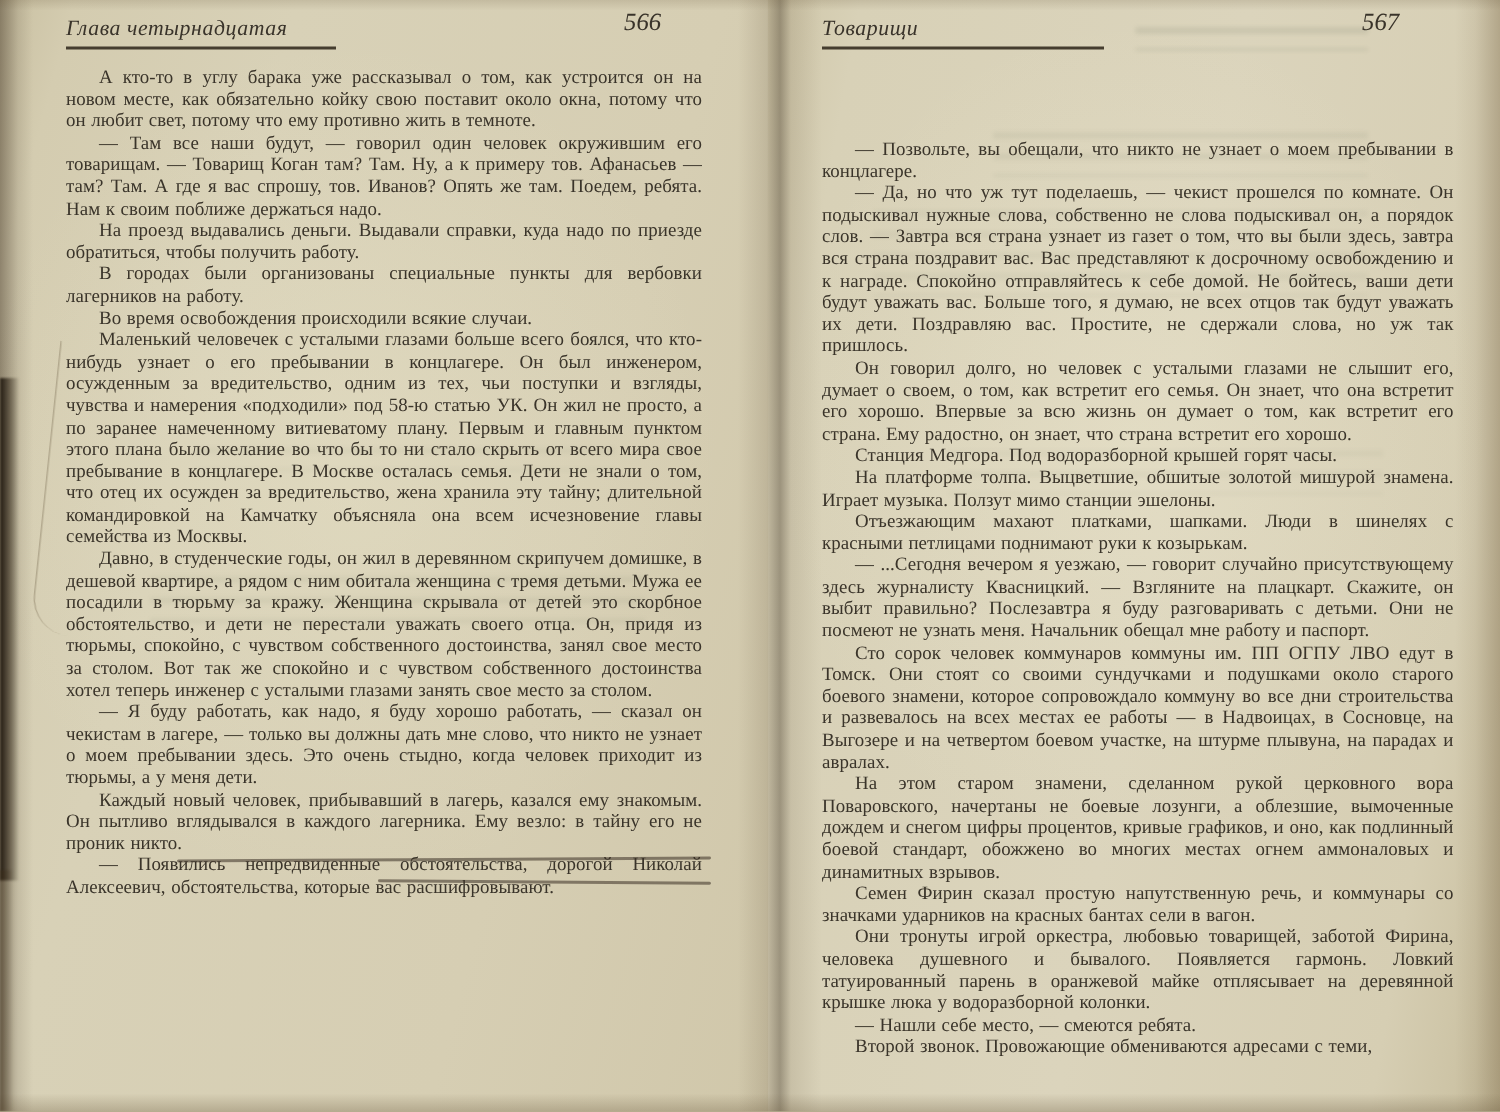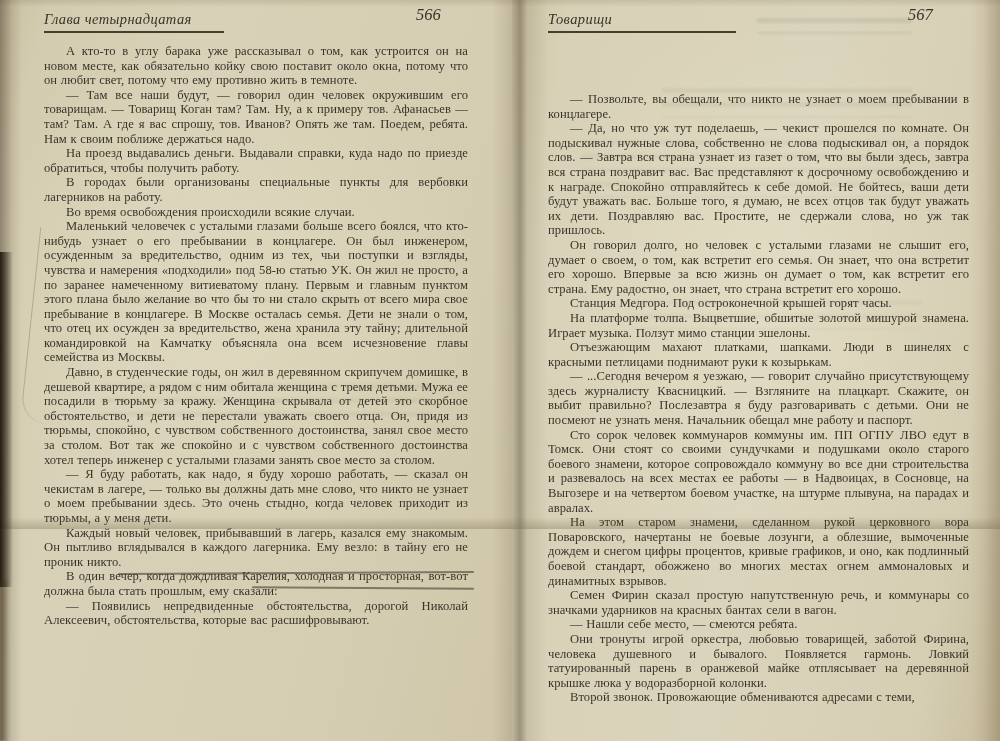--- a/index.html
+++ b/index.html
@@ -1,21 +1,21 @@
 <!DOCTYPE html>
 <html><head>
 <meta charset="utf-8">
 <style>
   html, body { margin:0; padding:0; }
   body {
     width:1000px; height:741px; overflow:hidden;
     background:#b4aa8c;
     font-family:"Liberation Serif", serif;
   }
-  .spread { position:relative; width:1000px; height:529px; }
+  .spread { position:relative; width:1000px; height:741px; }
 
   .page {
     position:absolute; top:0; height:741px; color:#3a342a;
   }
   .page-left {
     left:0; width:512px;
     background:
       radial-gradient(ellipse 70% 55% at 45% 42%, rgba(236,231,205,0.35), rgba(0,0,0,0) 70%),
       linear-gradient(105deg, #c9c0a2 0%, #d4ccb0 7%, #d8d1b7 28%, #d6ceb3 68%, #d0c7aa 100%);
   }
@@ -135,21 +135,20 @@
     <div class="body-text bt-left">
       <p class="para">А кто-то в углу барака уже рассказывал о том, как устроится он на новом месте, как обязательно койку свою поставит около окна, потому что он любит свет, потому что ему противно жить в темноте.</p>
       <p class="para">— Там все наши будут, — говорил один человек окружившим его товарищам. — Товарищ Коган там? Там. Ну, а к примеру тов. Афанасьев — там? Там. А где я вас спрошу, тов. Иванов? Опять же там. Поедем, ребята. Нам к своим поближе держаться надо.</p>
       <p class="para">На проезд выдавались деньги. Выдавали справки, куда надо по приезде обратиться, чтобы получить работу.</p>
       <p class="para">В городах были организованы специальные пункты для вербовки лагерников на работу.</p>
       <p class="para">Во время освобождения происходили всякие случаи.</p>
       <p class="para">Маленький человечек с усталыми глазами больше всего боялся, что кто-нибудь узнает о его пребывании в концлагере. Он был инженером, осужденным за вредительство, одним из тех, чьи поступки и взгляды, чувства и намерения «подходили» под 58-ю статью УК. Он жил не просто, а по заранее намеченному витиеватому плану. Первым и главным пунктом этого плана было желание во что бы то ни стало скрыть от всего мира свое пребывание в концлагере. В Москве осталась семья. Дети не знали о том, что отец их осужден за вредительство, жена хранила эту тайну; длительной командировкой на Камчатку объясняла она всем исчезновение главы семейства из Москвы.</p>
       <p class="para">Давно, в студенческие годы, он жил в деревянном скрипучем домишке, в дешевой квартире, а рядом с ним обитала женщина с тремя детьми. Мужа ее посадили в тюрьму за кражу. Женщина скрывала от детей это скорбное обстоятельство, и дети не перестали уважать своего отца. Он, придя из тюрьмы, спокойно, с чувством собственного достоинства, занял свое место за столом. Вот так же спокойно и с чувством собственного достоинства хотел теперь инженер с усталыми глазами занять свое место за столом.</p>
       <p class="para">— Я буду работать, как надо, я буду хорошо работать, — сказал он чекистам в лагере, — только вы должны дать мне слово, что никто не узнает о моем пребывании здесь. Это очень стыдно, когда человек приходит из тюрьмы, а у меня дети.</p>
       <p class="para">Каждый новый человек, прибывавший в лагерь, казался ему знакомым. Он пытливо вглядывался в каждого лагерника. Ему везло: в тайну его не проник никто.</p>
-      <p class="para">В один вечер, когда дождливая Карелия, холодная и просторная, вот-вот должна была стать прошлым, ему сказали:</p>
       <p class="para">— Появились непредвиденные обстоятельства, дорогой Николай Алексеевич, обстоятельства, которые вас расшифровывают.</p>
     </div>
 
     <div class="pencil pencil-1"></div>
     <div class="pencil pencil-2"></div>
   </div>
 
   <div class="page page-right">
     <div class="ghost ghost-r1"></div>
     <div class="ghost ghost-r2"></div>
@@ -159,29 +158,29 @@
     <div class="running-head rh-right">
       <span class="head-label">Товарищи</span>
       <div class="head-rule"></div>
     </div>
     <div class="page-num pn-right">567</div>
 
     <div class="body-text bt-right">
       <p class="para">— Позвольте, вы обещали, что никто не узнает о моем пребывании в концлагере.</p>
       <p class="para">— Да, но что уж тут поделаешь, — чекист прошелся по комнате. Он подыскивал нужные слова, собственно не слова подыскивал он, а порядок слов. — Завтра вся страна узнает из газет о том, что вы были здесь, завтра вся страна поздравит вас. Вас представляют к досрочному освобождению и к награде. Спокойно отправляйтесь к себе домой. Не бойтесь, ваши дети будут уважать вас. Больше того, я думаю, не всех отцов так будут уважать их дети. Поздравляю вас. Простите, не сдержали слова, но уж так пришлось.</p>
       <p class="para">Он говорил долго, но человек с усталыми глазами не слышит его, думает о своем, о том, как встретит его семья. Он знает, что она встретит его хорошо. Впервые за всю жизнь он думает о том, как встретит его страна. Ему радостно, он знает, что страна встретит его хорошо.</p>
-      <p class="para">Станция Медгора. Под остроконечной крышей горят часы.</p>
+      <p class="para">Станция Медгора. Под водоразборной крышей горят часы.</p>
       <p class="para">На платформе толпа. Выцветшие, обшитые золотой мишурой знамена. Играет музыка. Ползут мимо станции эшелоны.</p>
       <p class="para">Отъезжающим махают платками, шапками. Люди в шинелях с красными петлицами поднимают руки к козырькам.</p>
       <p class="para">— ...Сегодня вечером я уезжаю, — говорит случайно присутствующему здесь журналисту Квасницкий. — Взгляните на плацкарт. Скажите, он выбит правильно? Послезавтра я буду разговаривать с детьми. Они не посмеют не узнать меня. Начальник обещал мне работу и паспорт.</p>
       <p class="para">Сто сорок человек коммунаров коммуны им. ПП ОГПУ ЛВО едут в Томск. Они стоят со своими сундучками и подушками около старого боевого знамени, которое сопровождало коммуну во все дни строительства и развевалось на всех местах ее работы — в Надвоицах, в Сосновце, на Выгозере и на четвертом боевом участке, на штурме плывуна, на парадах и авралах.</p>
       <p class="para">На этом старом знамени, сделанном рукой церковного вора Поваровского, начертаны не боевые лозунги, а облезшие, вымоченные дождем и снегом цифры процентов, кривые графиков, и оно, как подлинный боевой стандарт, обожжено во многих местах огнем аммоналовых и динамитных взрывов.</p>
       <p class="para">Семен Фирин сказал простую напутственную речь, и коммунары со значками ударников на красных бантах сели в вагон.</p>
+      <p class="para">Они тронуты игрой оркестра, любовью товарищей, заботой Фирина, человека душевного и бывалого. Появляется гармонь. Ловкий татуированный парень в оранжевой майке отплясывает на деревянной крышке люка у водоразборной колонки.</p>
       <p class="para">— Нашли себе место, — смеются ребята.</p>
-      <p class="para">Они тронуты игрой оркестра, любовью товарищей, заботой Фирина, человека душевного и бывалого. Появляется гармонь. Ловкий татуированный парень в оранжевой майке отплясывает на деревянной крышке люка у водоразборной колонки.</p>
       <p class="para">Второй звонок. Провожающие обмениваются адресами с теми,</p>
     </div>
   </div>
 
   <div class="binding-shadow"></div>
   <div class="binding-dark-patch"></div>
   <div class="binding-dark-patch2"></div>
   <div class="gutter-shadow"></div>
   <div class="right-edge-shadow"></div>
   <div class="bottom-edge-shadow"></div>

